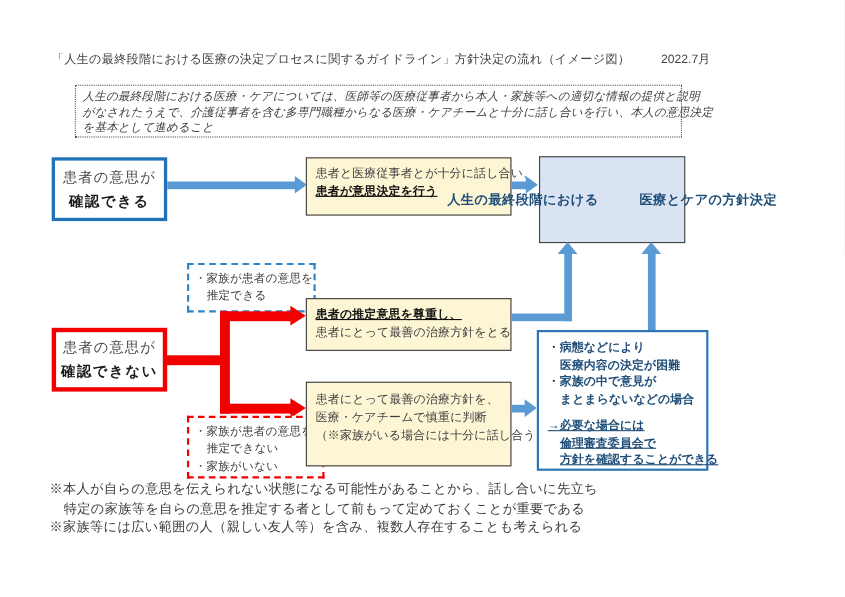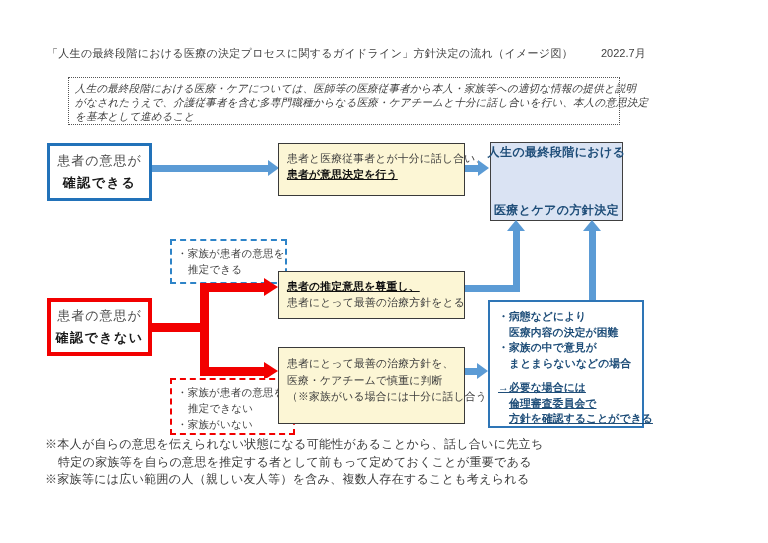--- a/index.html
+++ b/index.html
@@ -25,21 +25,21 @@
   
   .ybox{width:187px;background:#fcf6d5;border:1.5px solid #3a3a3a;padding:6px 8px 4px 8px;}
   .ybox div{font-size:10.8px;line-height:16px;color:#3c3c3c;letter-spacing:.2px;white-space:nowrap;}
   .ybox .strong{font-weight:bold;text-decoration:underline;color:#111;}
   .y1{left:278px;top:143px;height:53px;}
   .y2{left:278px;top:271px;height:48px;}
   .y3{left:278px;top:347px;height:77px;padding-top:7px;}
   .y3 div{line-height:16.5px;}
   
   .final{left:490px;top:142px;width:133px;height:79px;background:#dae3f3;border:1.5px solid #404040;
-         display:flex;flex-direction:column;align-items:center;justify-content:center;text-align:center;gap:37px;}
+         display:flex;flex-direction:row;align-items:center;justify-content:center;text-align:center;gap:37px;}
   .final div{font-size:12px;font-weight:bold;color:#1f4e79;line-height:21px;letter-spacing:.4px;white-space:nowrap;}
   
   .dash{padding:4px 5px;background:#fff;}
   .dash div{font-size:10.5px;line-height:16px;color:#3d3d3d;letter-spacing:.2px;white-space:nowrap;}
   .dash .ind{padding-left:11px;}
   .dash-blue{left:170px;top:239px;width:117px;height:45px;border:2px dashed #2e84c8;}
   .dash-red{left:170px;top:378px;width:125px;height:57px;border:2px dashed #f20000;}
   
   .ethics{left:488px;top:300px;width:156px;height:128px;border:2px solid #2e75b6;background:#fff;
           padding:7px 5px 5px 8px;}

